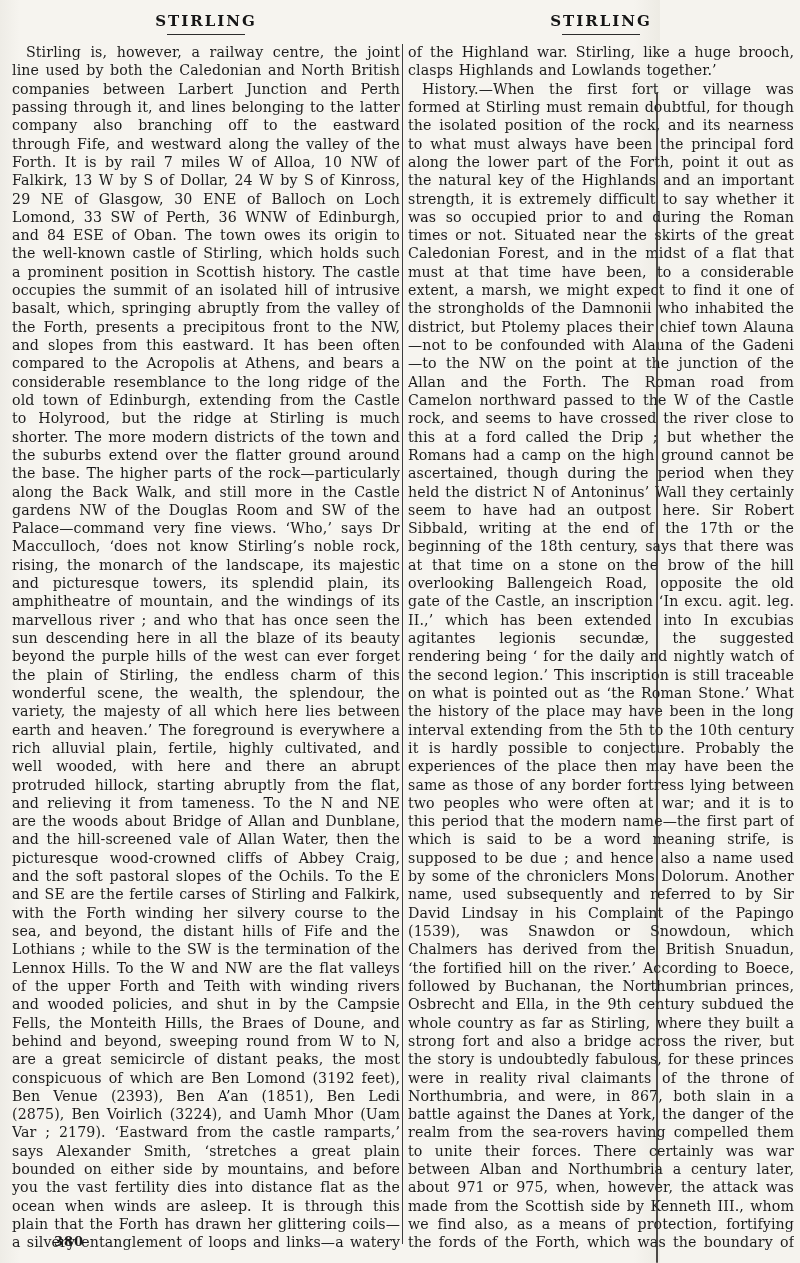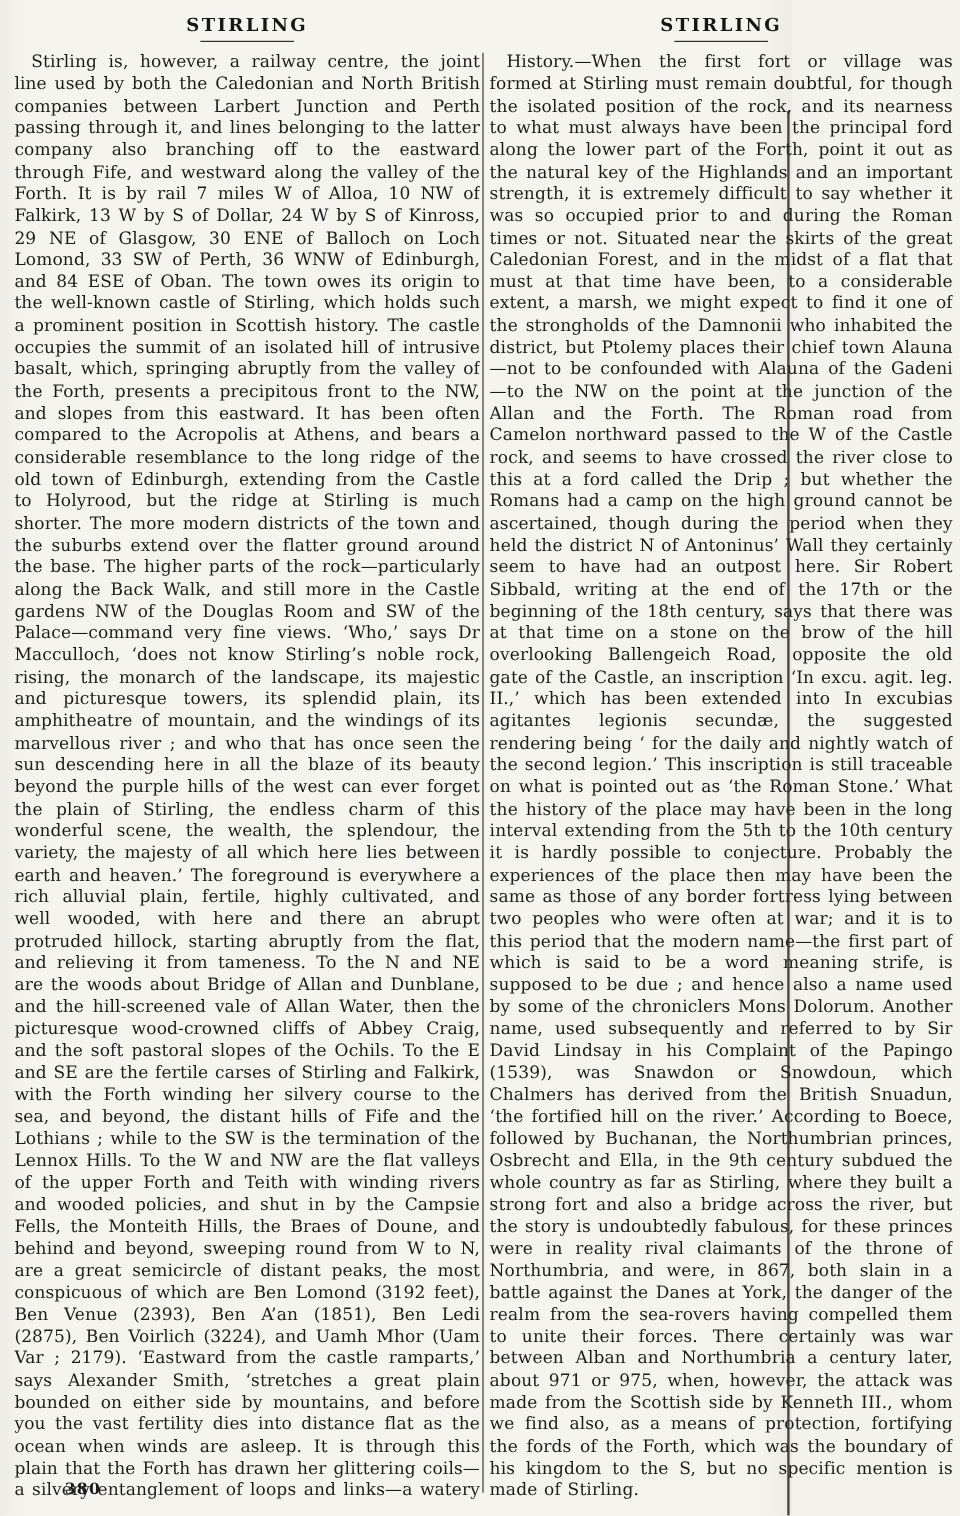--- a/index.html
+++ b/index.html
@@ -77,20 +77,21 @@
   </div>
 
   <div class="gutter-rule"></div>
 
   <div class="col col-right">
     <div class="running-head">
       <span>STIRLING</span>
       <div class="head-rule"></div>
     </div>
     <div class="coltext">
+        <p class="para"><span>of the Highland war.  Stirling, like a huge brooch, clasps Highlands and Lowlands together.’</span></p>
         <p class="para indent"><span class="it">History.</span><span>—When the first fort or village was formed at Stirling must remain doubtful, for though the isolated position of the rock, and its nearness to what must always have been the principal ford along the lower part of the Forth, point it out as the natural key of the Highlands and an important strength, it is extremely difficult to say whether it was so occupied prior to and during the Roman times or not.  Situated near the skirts of the great Caledonian Forest, and in the midst of a flat that must at that time have been, to a considerable extent, a marsh, we might expect to find it one of the strongholds of the Damnonii who inhabited the district, but Ptolemy places their chief town Alauna—not to be confounded with Alauna of the Gadeni—to the NW on the point at the junction of the Allan and the Forth.  The Roman road from Camelon northward passed to the W of the Castle rock, and seems to have crossed the river close to this at a ford called the Drip ; but whether the Romans had a camp on the high ground cannot be ascertained, though during the period when they held the district N of Antoninus’ Wall they certainly seem to have had an outpost here.  Sir Robert Sibbald, writing at the end of the 17th or the beginning of the 18th century, says that there was at that time on a stone on the brow of the hill overlooking Ballengeich Road, opposite the old gate of the Castle, an inscription ‘</span><span class="it">In excu. agit. leg.</span><span> II.,’ which has been extended into </span><span class="it">In excubias agitantes legionis secundæ</span><span>, the suggested rendering being ‘ for the daily and nightly watch of the second legion.’  This inscription is still traceable on what is pointed out as ‘the Roman Stone.’  What the history of the place may have been in the long interval extending from the 5th to the 10th century it is hardly possible to conjecture.  Probably the experiences of the place then may have been the same as those of any border fortress lying between two peoples who were often at war; and it is to this period that the modern name—the first part of which is said to be a word meaning strife, is supposed to be due ; and hence also a name used by some of the chroniclers </span><span class="it">Mons Dolorum</span><span>.  Another name, used subsequently and referred to by Sir David Lindsay in his </span><span class="it">Complaint of the Papingo</span><span> (1539), was Snawdon or Snowdoun, which Chalmers has derived from the British </span><span class="it">Snuadun</span><span>, ‘the fortified hill on the river.’  According to Boece, followed by Buchanan, the Northumbrian princes, Osbrecht and Ella, in the 9th century subdued the whole country as far as Stirling, where they built a strong fort and also a bridge across the river, but the story is undoubtedly fabulous, for these princes were in reality rival claimants of the throne of Northumbria, and were, in 867, both slain in a battle against the Danes at York, the danger of the realm from the sea-rovers having compelled them to unite their forces.  There certainly was war between Alban and Northumbria a century later, about 971 or 975, when, however, the attack was made from the Scottish side by Kenneth III., whom we find also, as a means of protection, fortifying the fords of the Forth, which was the boundary of his kingdom to the S, but no specific mention is made of Stirling.</span></p>
       </div>
   </div>
 
   <div class="page-number">380</div>
 
   <div class="scan-edge"></div>
 
 </div>
 

